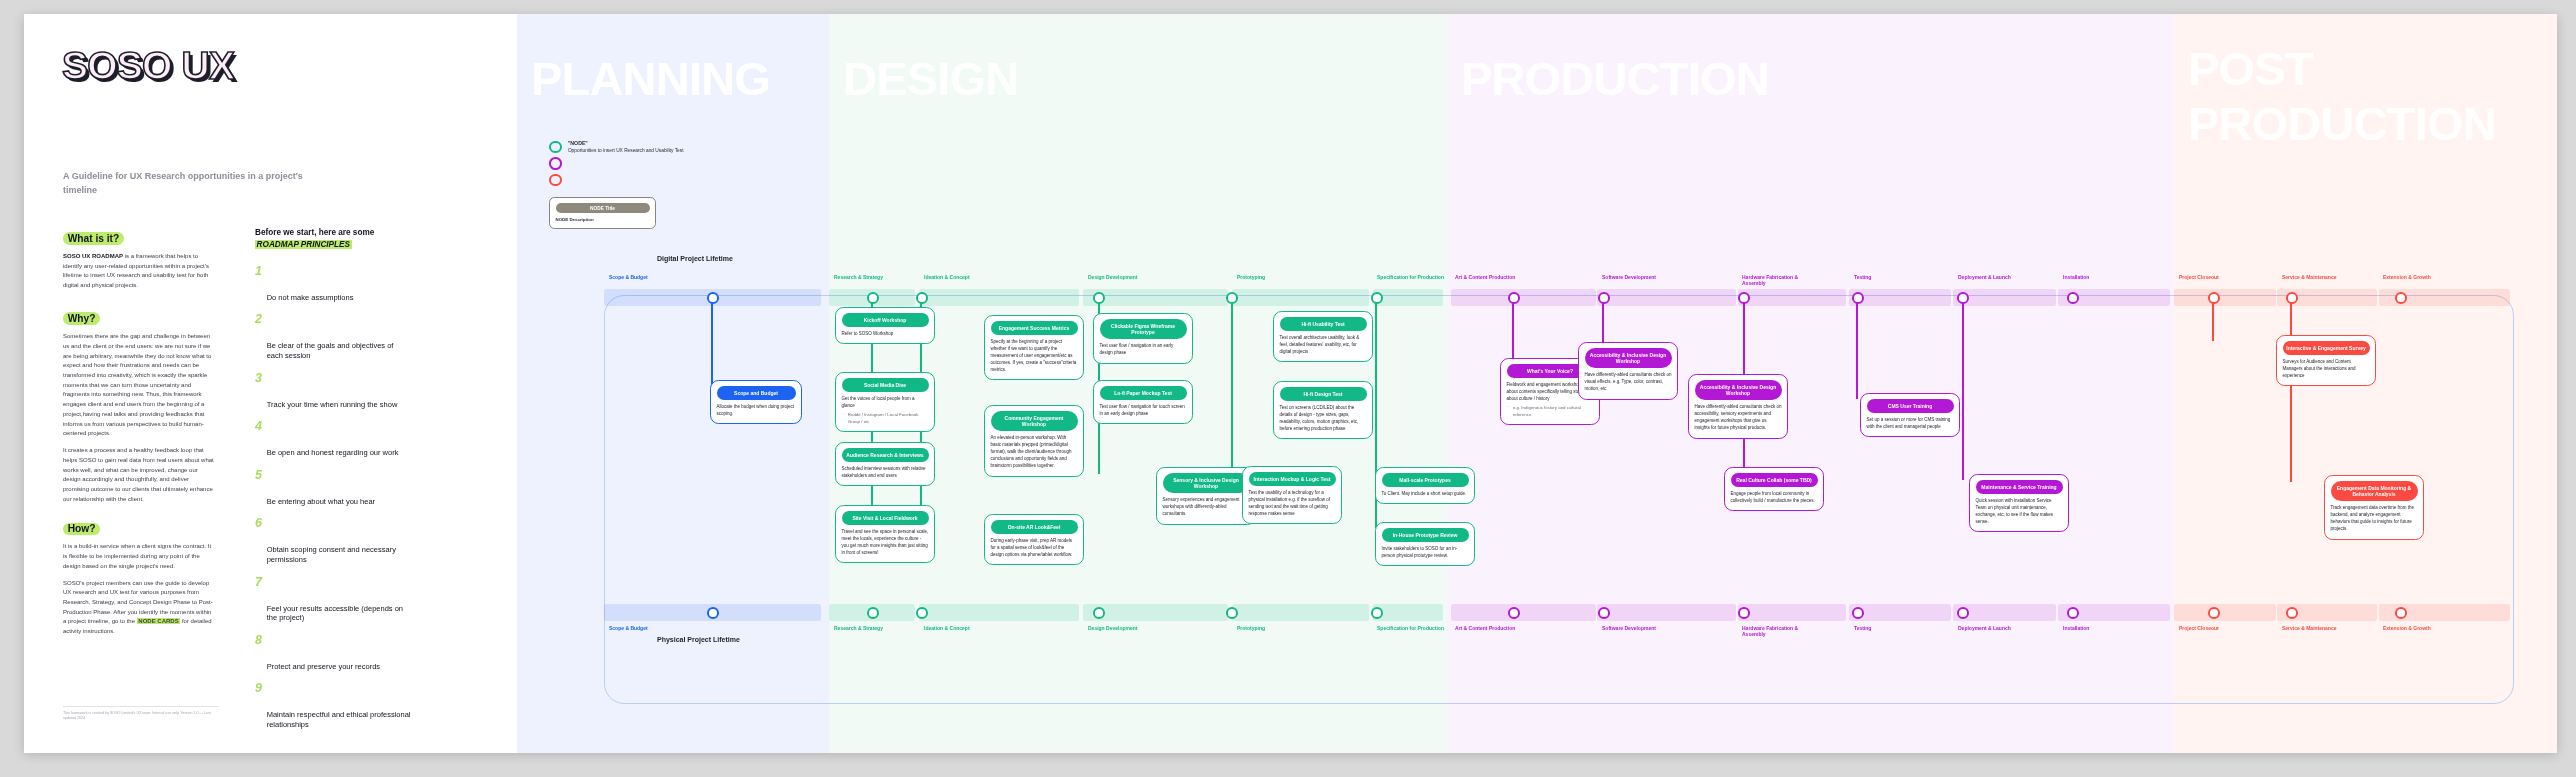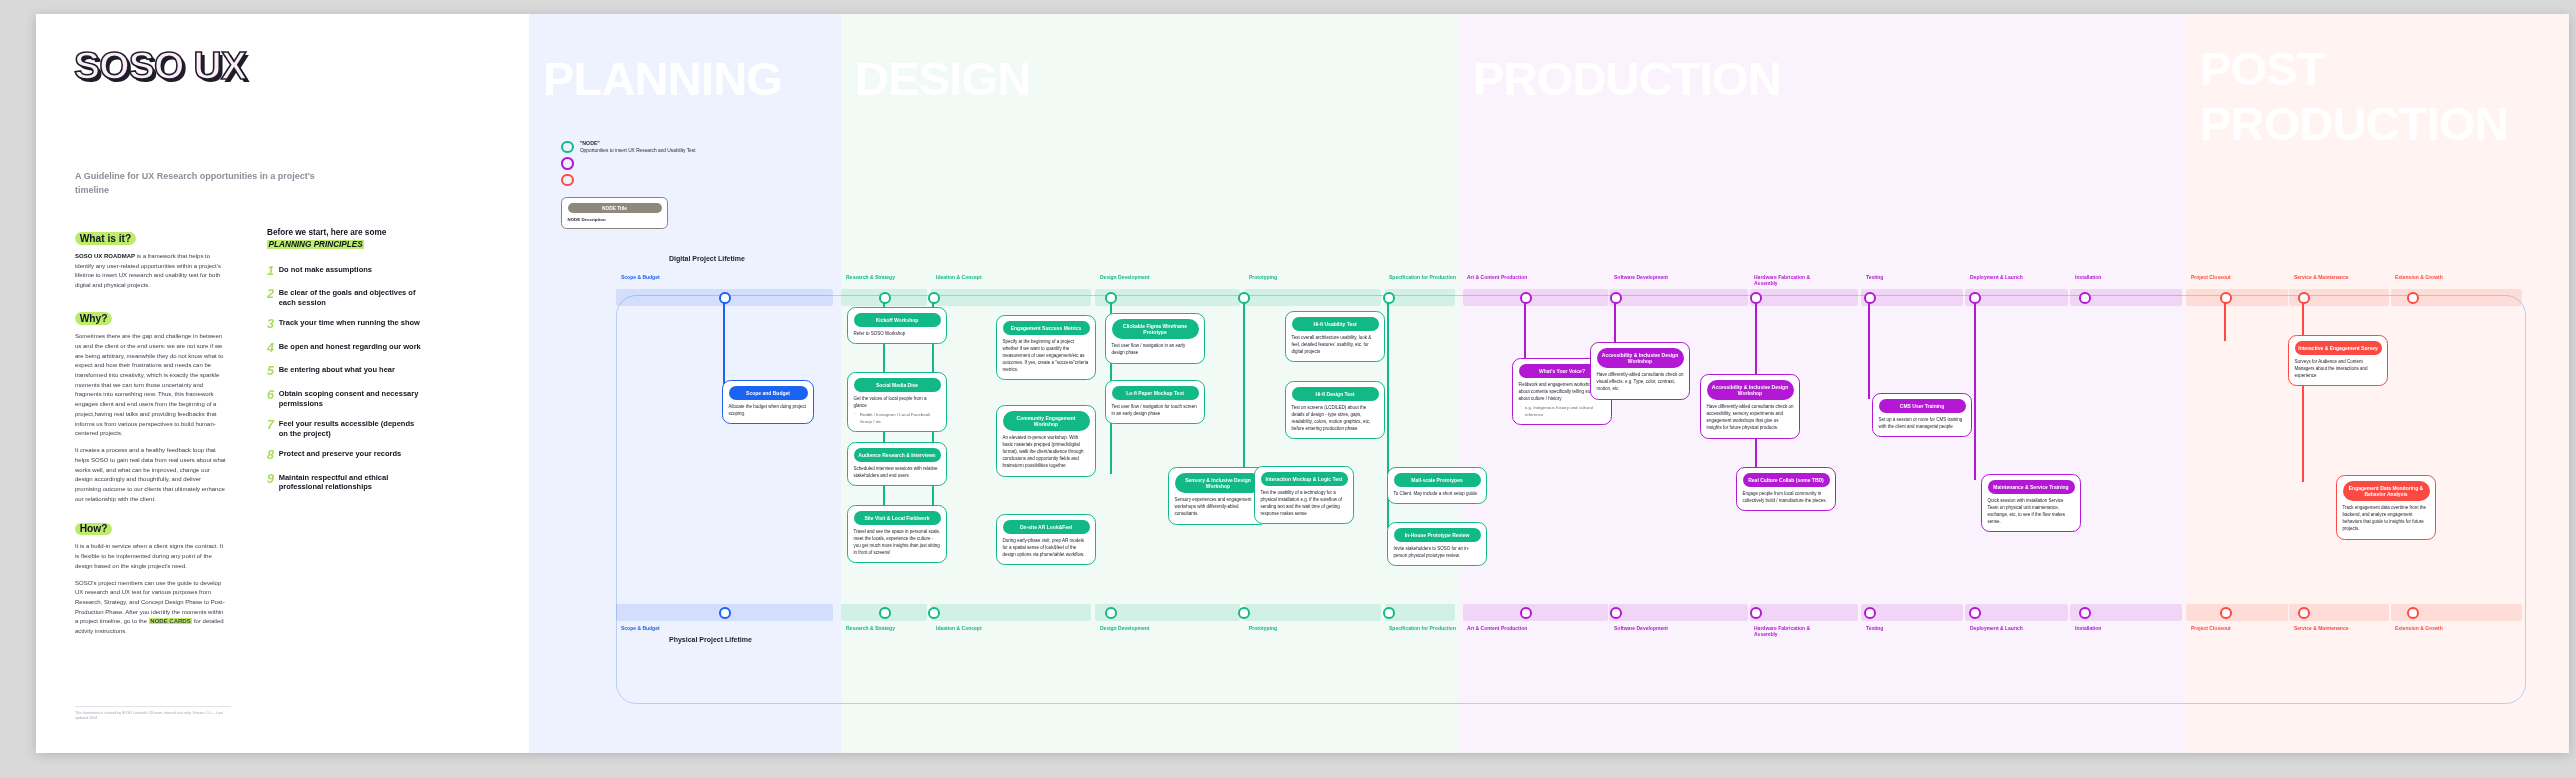--- a/index.html
+++ b/index.html
@@ -1,18 +1,18 @@
 <!DOCTYPE html>
 <html style="font-size:12.5px"><head>
 <meta charset="utf-8">
 <style>
   html,body{margin:0;padding:0;background:#d9d9d9;}
   body{font-family:"Liberation Sans",sans-serif;}
   .page{position:relative;width:2576px;height:778px;background:#d9d9d9;overflow:hidden;}
-  .board{position:absolute;left:36px;top:14px;width:2533px;height:739px;background:#ffffff;box-shadow:0 1.6px 11px rgba(0,0,0,.18);overflow:hidden;}
+  .board{position:absolute;left:24px;top:14px;width:2533px;height:739px;background:#ffffff;box-shadow:0 1.6px 11px rgba(0,0,0,.18);overflow:hidden;}
 
   
   .band{position:absolute;top:0;bottom:0;}
   .band-planning{background:#eef2fe;}
   .band-design{background:#f1faf5;}
   .band-production{background:#faf3fd;}
   .band-post{background:#fff4f1;}
   .band-title{position:absolute;top:41px;font-size:47px;font-weight:800;color:#ffffff;letter-spacing:-0.8px;line-height:1.02;font-family:"Liberation Sans",sans-serif;}
   .band-title.two{top:31px;}
 
@@ -29,21 +29,21 @@
   .para{font-size:6px;line-height:1.62;color:#3b3b48;margin-top:7px;}
   .para b{color:#15151f;}
   .nodecard-hl{background:#bdec6b;font-weight:800;padding:0 1.6px;}
   .foot{position:absolute;left:39px;top:692px;width:156px;font-size:3.6px;line-height:1.5;color:#a7a7b2;border-top:0.8px solid #e2e2e8;padding-top:3.9px;}
 
   .gp-title{font-size:8.2px;font-weight:800;color:#13131f;line-height:1.45;}
   .gp-title i{background:#bdec6b;font-style:italic;padding:0 1.6px;}
   .gp-list{margin-top:14px;}
   .gp-item{display:flex;gap:3.1px;margin-bottom:11px;}
   .gp-num{font-size:12.5px;font-weight:800;color:#a9dd5c;line-height:1;min-width:8.6px;font-style:italic;}
-  .gp-text{font-size:7.5px;font-weight:700;color:#13131f;line-height:1.28;}
+  .gp-text{font-size:7.5px;font-weight:400;color:#13131f;line-height:1.28;margin-top:28px;}
 
   
   .legend{position:absolute;left:525px;top:125px;width:141px;}
   .leg-row{display:flex;gap:6.3px;}
   .leg-dots{display:flex;flex-direction:column;gap:3.9px;padding-top:1.6px;}
   .leg-dot{width:8.6px;height:8.6px;border-radius:50%;border:2px solid #12b886;background:#eef2fe;}
   .leg-dot.purple{border-color:#b318d4;}
   .leg-dot.red{border-color:#fb4a41;}
   .leg-txt{font-size:4.8px;line-height:1.55;color:#2a2a38;}
   .leg-txt b{font-size:5.2px;}
@@ -104,21 +104,21 @@
       <div class="para">Sometimes there are the gap and challenge in between us and the client or the end users: we are not sure if we are being arbitrary, meanwhile they do not know what to expect and how their frustrations and needs can be transformed into creativity, which is exactly the sparkle moments that we can turn those uncertainty and fragments into something new. Thus, this framework engages client and end users from the beginning of a project,having real talks and providing feedbacks that informs us from various perspectives to build human-centered projects.</div>
       <div class="para">It creates a process and a healthy feedback loop that helps SOSO to gain real data from real users about what works well, and what can be improved, change our design accordingly and thoughtfully, and deliver promising outcome to our clients that ultimately enhance our relationship with the client.</div>
 
       <div style="height:17px"></div>
       <div class="hl">How?</div>
       <div class="para">It is a build-in service when a client signs the contract. It is flexible to be implemented during any point of the design based on the single project's need.</div>
       <div class="para"><span>SOSO's project members can use the guide to develop UX research and UX test for various purposes from Research, Strategy, and Concept Design Phase to Post-Production Phase. After you identify the moments within a project timeline, go to the </span><span class="nodecard-hl">NODE CARDS</span><span> for detailed activity instructions.</span></div>
     </div>
 
     <div class="colB">
-      <div class="gp-title"><span>Before we start, here are some </span><i>PLANNING PRINCIPLES</i></div>
+      <div class="gp-title"><span>Before we start, here are some </span><i>ROADMAP PRINCIPLES</i></div>
       <div class="gp-list">
         <div class="gp-item">
               <div class="gp-num">1</div>
               <div class="gp-text">Do not make assumptions</div>
             </div>
         <div class="gp-item">
               <div class="gp-num">2</div>
               <div class="gp-text">Be clear of the goals and objectives of each session</div>
             </div>
         <div class="gp-item">

